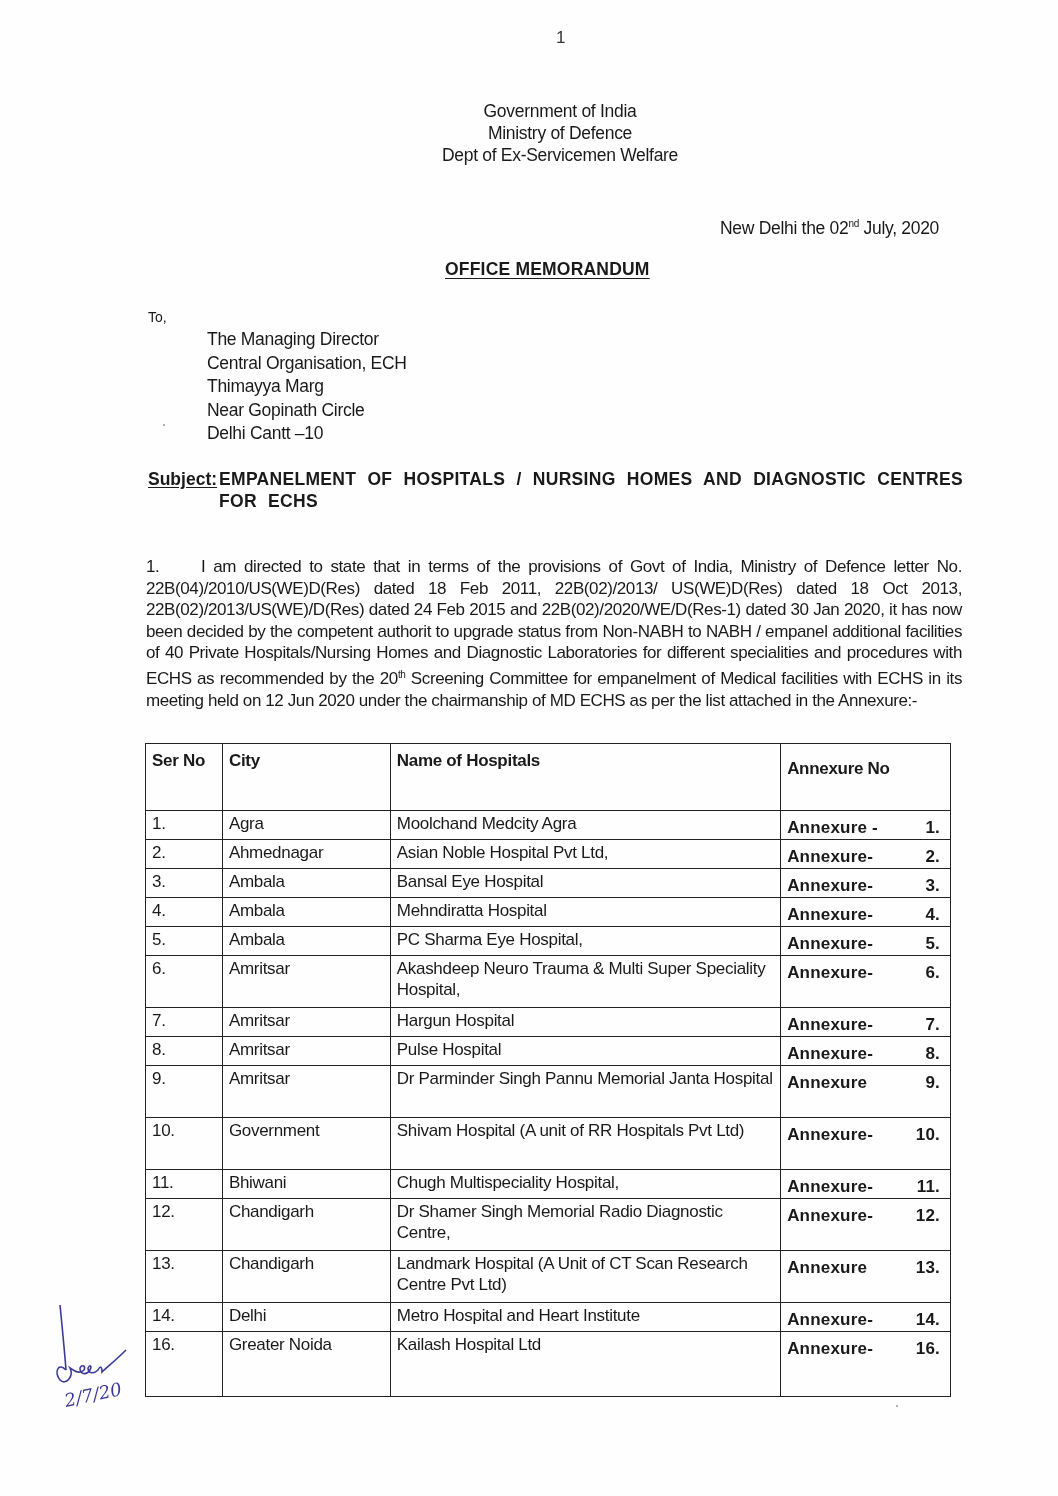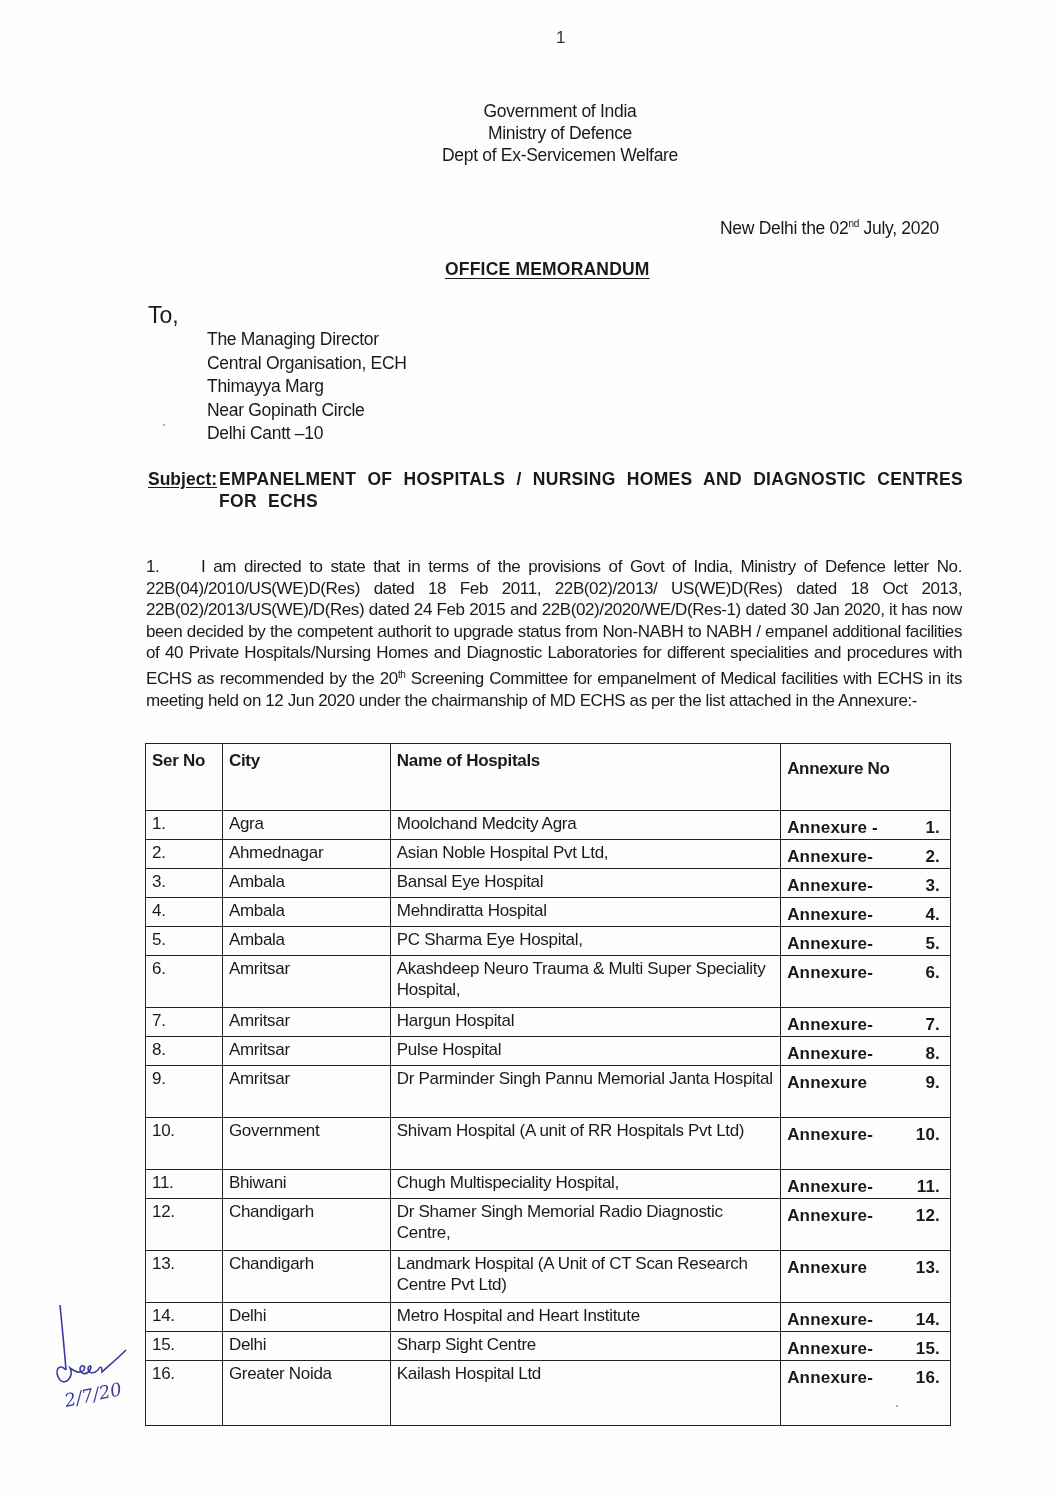--- a/index.html
+++ b/index.html
@@ -56,22 +56,22 @@
       top: 259px;
       font-size: 17.5px;
       font-weight: bold;
       text-decoration: underline;
       text-underline-offset: 3px;
       letter-spacing: 0.2px;
     }
     .to-label {
       position: absolute;
       left: 148px;
-      top: 302px;
-      font-size: 23px;
+      top: 309px;
+      font-size: 14px;
     }
     .address {
       position: absolute;
       left: 207px;
       top: 328px;
       font-size: 17.5px;
       line-height: 23.5px;
       letter-spacing: -0.3px;
     }
     .subject {
@@ -306,26 +306,20 @@
             <td>Chandigarh</td>
             <td>Landmark Hospital (A Unit of CT Scan Research Centre Pvt Ltd)</td>
             <td class="annex"><span>Annexure</span><span class="annex-no">13.</span></td>
           </tr>
           <tr class="single">
             <td>14.</td>
             <td>Delhi</td>
             <td>Metro Hospital and Heart Institute</td>
             <td class="annex"><span>Annexure-</span><span class="annex-no">14.</span></td>
           </tr>
-          <tr class="single">
-            <td>15.</td>
-            <td>Delhi</td>
-            <td>Sharp Sight Centre</td>
-            <td class="annex"><span>Annexure-</span><span class="annex-no">15.</span></td>
-          </tr>
           <tr class="last">
             <td>16.</td>
             <td>Greater Noida</td>
             <td>Kailash Hospital Ltd</td>
             <td class="annex"><span>Annexure-</span><span class="annex-no">16.</span></td>
           </tr>
         </tbody>
     </table>
   </div>
 

